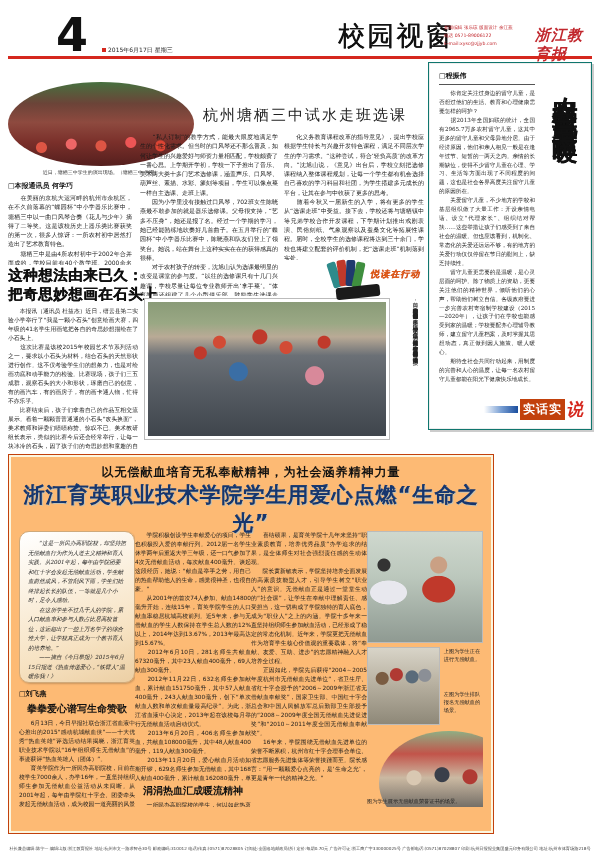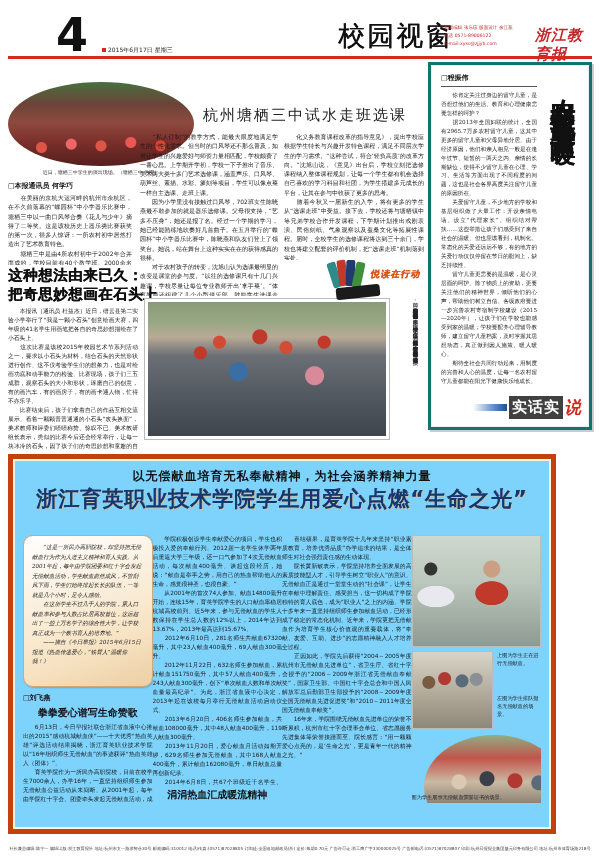--- a/index.html
+++ b/index.html
@@ -58,35 +58,35 @@
   .book{position:absolute;width:9px;height:26px;border-radius:2px;}
   .b1{left:4px;top:2px;background:#2e8b8b;transform:rotate(-18deg);}
   .b2{left:12px;top:0;background:#c0392b;transform:rotate(-8deg);}
   .b3{left:20px;top:0;background:#1f3a6e;transform:rotate(2deg);}
   .b4{left:28px;top:2px;background:#3f8f3f;transform:rotate(12deg);}
   .tablet{position:absolute;left:10px;top:26px;width:44px;height:12px;background:#1b1b1b;border-radius:3px;transform:rotate(-6deg);}
   .books-label{position:absolute;left:44px;top:8px;font-size:9px;font-weight:bold;color:#e05a10;
                font-style:italic;letter-spacing:1px;text-shadow:.4px .4px 0 #c0392b;}
   
   .opinion-box{position:absolute;left:428px;top:62px;width:164px;height:368px;background:#fff;
-               border:3px solid #0f766e;box-shadow:2px 2px 0 #ccc, inset 0 0 0 1px #eee;box-sizing:border-box;}
+               border:1px solid #0f766e;box-shadow:2px 2px 0 #ccc, inset 0 0 0 1px #eee;box-sizing:border-box;}
   .opinion-byline{position:absolute;left:10px;top:8px;width:96px;font-size:7px;font-weight:bold;
                   border-bottom:1px solid #555;padding-bottom:3px;}
   .opinion-body{left:10px;top:26px;width:96px;height:298px;font-size:5.6px;line-height:1.6;
                 font-family:"DejaVu Serif","Liberation Serif",serif;color:#222;}
   .opinion-headline{position:absolute;right:10px;top:14px;height:336px;writing-mode:vertical-rl;
                     font-size:25px;font-weight:bold;letter-spacing:4px;text-shadow:.6px 0 #000;}
   .shihua-logo{position:absolute;right:8px;bottom:8px;display:flex;align-items:center;}
   .logo-bar{width:34px;height:7px;background:linear-gradient(90deg,#fff 0%,#7aa0d4 50%,#1a4e9e 100%);margin-right:2px;}
-  .logo-redbox{background:#404040;color:#fff;font-size:15px;font-weight:bold;padding:2px 3px;letter-spacing:1px;}
+  .logo-redbox{background:#c2410c;color:#fff;font-size:12px;font-weight:bold;padding:2px 3px;letter-spacing:1px;}
   .logo-shuo{color:#d5281e;font-size:17px;font-weight:bold;font-style:italic;margin-left:1px;
              font-family:"DejaVu Serif","Liberation Serif",serif;}
   
-  .bottom-section{position:absolute;left:8px;top:454px;width:548px;height:380px;background:#7dd3fc;
-                  border:5px solid #c2410c;box-shadow:0 0 0 2px #fcf6df inset;box-sizing:border-box;}
+  .bottom-section{position:absolute;left:8px;top:454px;width:486px;height:380px;background:#fdba74;
+                  border:1px solid #c2410c;box-shadow:0 0 0 2px #fcf6df inset;box-sizing:border-box;}
   .kicker{position:absolute;left:0;top:9px;width:100%;text-align:center;font-size:12px;font-weight:bold;letter-spacing:1px;}
   .bhead{position:absolute;left:0;top:26px;width:100%;text-align:center;font-size:21px;font-weight:bold;
          color:#16366e;letter-spacing:1px;text-shadow:1px 1px 0 #c9c2ae,.5px 0 #16366e;}
   .bsub{position:absolute;left:0;top:58px;width:100%;text-align:center;font-size:8.5px;font-weight:bold;color:#c4342c;}
   .bcols{position:absolute;left:10px;top:76px;right:10px;bottom:26px;display:flex;}
   .bcol{position:relative;flex:1;overflow:hidden;}
   .btext{position:static;font-size:5.8px;line-height:1.55;text-align:justify;white-space:pre-wrap;color:#1a1a1a;overflow:hidden;}
   .quote-box{border:1px solid #cfa97a;border-radius:10px;background:linear-gradient(160deg,#ffffff 0%,#f7e3c3 70%,#eccfa4 100%);
              padding:7px 8px;font-size:5.6px;line-height:1.7;font-style:italic;white-space:pre-wrap;
              font-family:"DejaVu Serif","Liberation Serif",serif;color:#222;height:136px;overflow:hidden;

